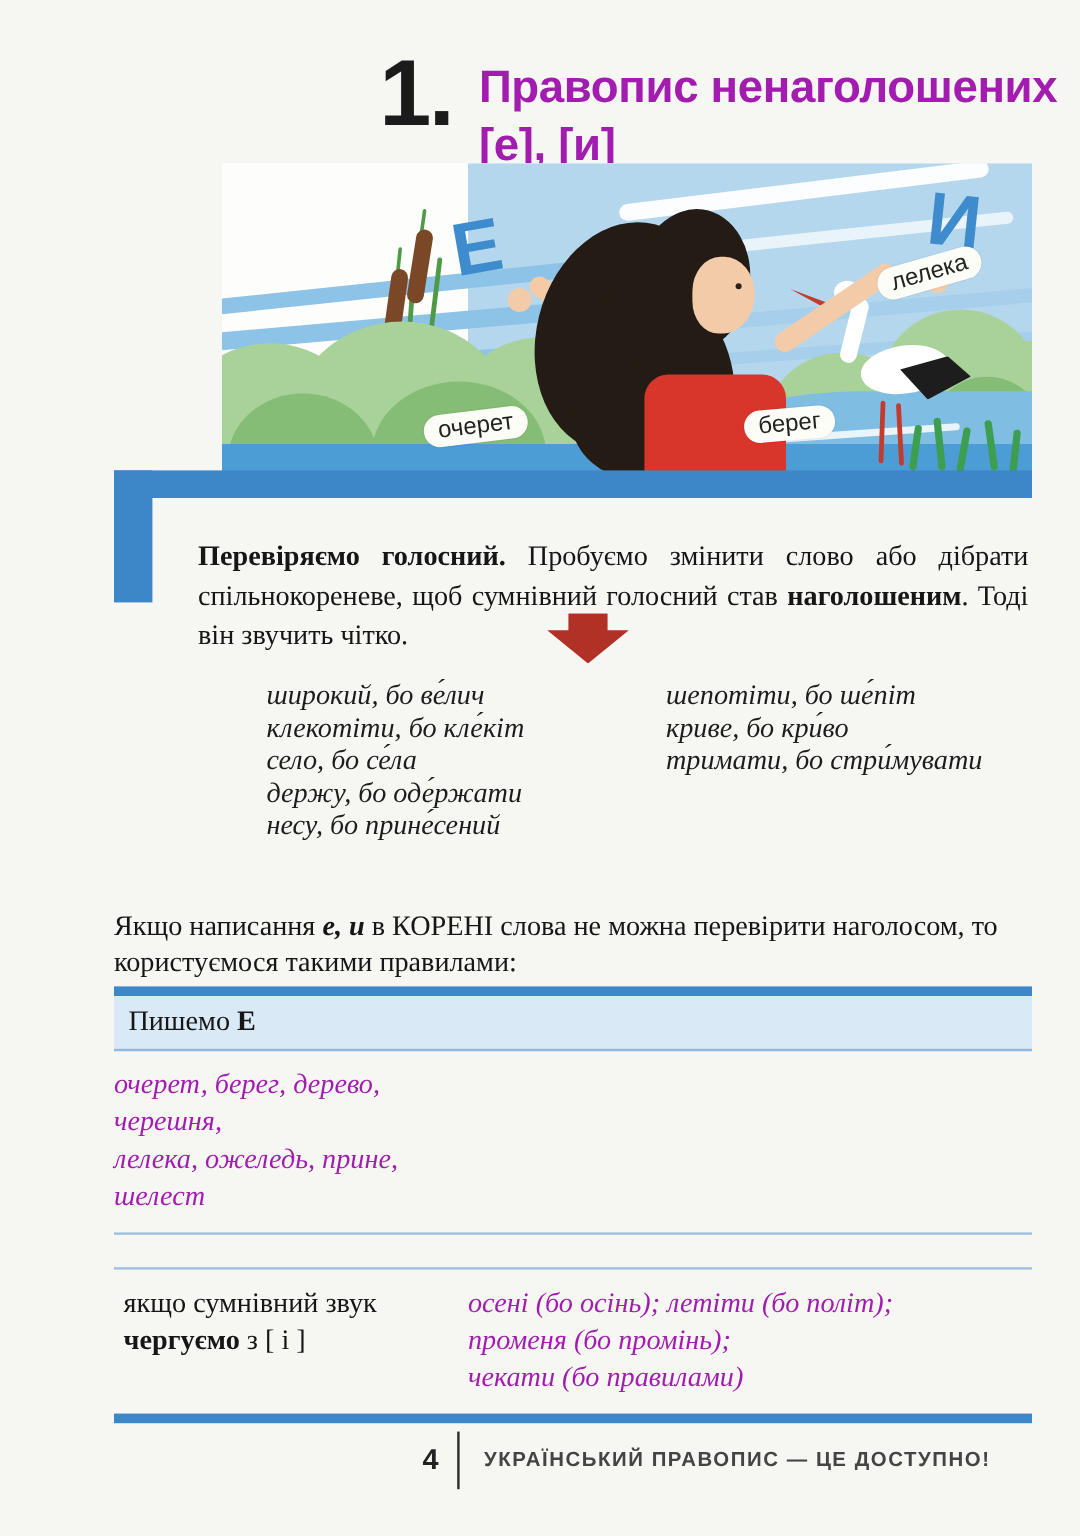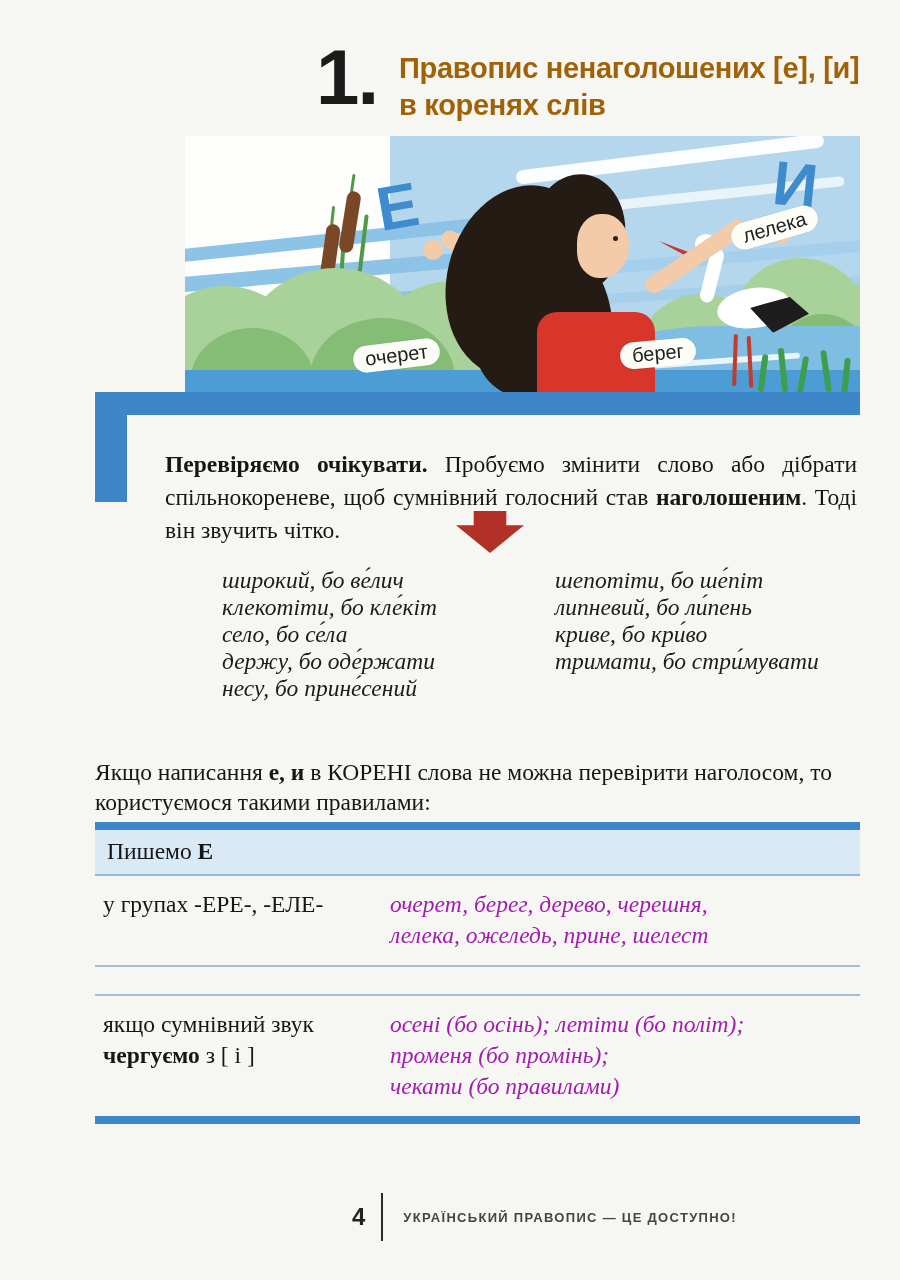--- a/index.html
+++ b/index.html
@@ -2,22 +2,22 @@
 <html lang="uk"><head>
 <meta charset="utf-8">
 <style>
   html,body{margin:0;padding:0;}
   .page{position:relative;width:900px;height:1280px;background:#f6f6f3;overflow:hidden;
         font-family:"Liberation Serif", serif;color:#1c1c1c;}
   
   .chapter-head{position:absolute;left:316px;top:42px;display:flex;align-items:flex-start;
         font-family:"Liberation Sans", sans-serif;}
   .chapter-num{font-size:78px;font-weight:bold;line-height:0.9;color:#1b1b1b;letter-spacing:-2px;}
-  .chapter-title{margin-left:22px;margin-top:8px;font-size:29px;font-weight:bold;line-height:1.26;
-        color:#a16207;letter-spacing:-0.3px;}
+  .chapter-title{margin-left:22px;margin-top:8px;font-size:38px;font-weight:bold;line-height:1.26;
+        color:#a21caf;letter-spacing:-0.3px;}
   
   .illu{position:absolute;left:185px;top:136px;width:675px;height:258px;background:#fdfdfc;overflow:hidden;}
   .abs{position:absolute;}
   .sky{left:205px;top:0;width:470px;height:258px;background:#b5d7ee;}
   .streak{background:#ffffff;border-radius:20px;}
   .swoosh{background:#8cc3e7;border-radius:20px;}
   .bush{border-radius:50%;}
   .bush.light{background:#a9d29b;}
   .bush.mid{background:#85bd77;}
   .water-band{left:0;bottom:0;width:675px;height:24px;background:#4c9cd5;}
@@ -42,21 +42,21 @@
   .grass{background:#3e9e4f;border-radius:3px;}
   .letter{font-family:"Liberation Sans", sans-serif;font-weight:bold;font-size:62px;color:#3e8ccd;line-height:1;}
   .pill{background:#fdfdf8;border-radius:14px;padding:2px 12px;font-family:"Liberation Sans", sans-serif;
         font-size:20px;color:#222;box-shadow:0 0 0 1px rgba(0,0,0,0.04);white-space:nowrap;}
   
   .blue-band{position:absolute;left:95px;top:392px;width:765px;height:23px;background:#3d86c8;}
   .blue-left-bar{position:absolute;left:95px;top:392px;width:32px;height:110px;background:#3d86c8;}
   .intro{position:absolute;left:165px;top:424px;width:692px;font-size:23.5px;line-height:1.42;
         text-align:justify;color:#161616;}
   .seg-b{font-weight:bold;}
-  .seg-i{margin-top:20px;}
+  .seg-i{font-style:italic;margin-top:20px;}
   .arrow-down{position:absolute;left:456px;top:511px;width:68px;height:42px;background:#b23127;
         clip-path:polygon(26% 0,74% 0,74% 34%,100% 34%,50% 100%,0 34%,26% 34%);}
   
   .examples{position:absolute;left:222px;top:567px;display:flex;font-style:italic;font-size:23.5px;}
   .ex-col{line-height:27px;}
   .ex-col.left{width:333px;}
   
   .rule-para{position:absolute;left:95px;top:733px;width:765px;font-size:23.5px;line-height:1.28;color:#161616;}
   
   .rules-table{position:absolute;left:95px;top:822px;width:765px;}
@@ -65,21 +65,21 @@
         font-size:23.5px;color:#161616;}
   .tbl-row{display:grid;grid-template-columns:295px 1fr;padding:13px 0 14px;border-bottom:2px solid #9dc0de;}
   .tbl-row.last{border-bottom:none;}
   .cell-left{padding-left:8px;padding-right:14px;font-size:23.5px;line-height:31px;color:#161616;}
   .cell-right{font-style:italic;font-size:23.5px;line-height:31px;color:#a21caf;}
   
   .footer{position:absolute;left:352px;top:1193px;display:flex;align-items:center;
         font-family:"Liberation Sans", sans-serif;color:#3a3a3a;}
   .page-num{font-size:24px;font-weight:bold;color:#222;}
   .footer-divider{width:2px;height:48px;background:#2b2b2b;margin:0 20px 0 16px;}
-  .footer-title{font-size:13px;letter-spacing:1.3px;font-weight:bold;color:#444;}
+  .footer-title{font-size:17px;letter-spacing:1.3px;font-weight:bold;color:#444;}
 </style>
 </head>
 <body>
 
 <div class="page">
 
   <div class="chapter-head">
     <div class="chapter-num">1.</div>
     <div class="chapter-title">
       <div>Правопис ненаголошених [е], [и]</div>
@@ -151,48 +151,46 @@
     <div class="abs skin" style="left:586px;top:88px;width:20px;height:20px;border-radius:50%;"></div>
 
     <div class="abs pill" style="left:168px;top:206px;transform:rotate(-7deg);">очерет</div>
     <div class="abs pill" style="left:435px;top:204px;transform:rotate(-5deg);">берег</div>
     <div class="abs pill" style="left:545px;top:78px;transform:rotate(-16deg);">лелека</div>
   </div>
 
   <div class="blue-band"></div>
   <div class="blue-left-bar"></div>
 
-  <p class="intro"><span class="seg-b">Перевіряємо очікувати. </span><span>Пробуємо змінити слово або дібрати спільнокореневе, щоб сумнівний голосний став </span><span class="seg-b">наголошеним</span><span>. Тоді він звучить чітко.</span></p>
+  <p class="intro"><span class="seg-b">Перевіряємо голосний. </span><span>Пробуємо змінити слово або дібрати спільнокореневе, щоб сумнівний голосний став </span><span class="seg-b">наголошеним</span><span>. Тоді він звучить чітко.</span></p>
 
   <div class="arrow-down"></div>
 
   <div class="examples">
     <div class="ex-col left">
       <div>широкий, бо ве́лич</div>
       <div>клекотіти, бо кле́кіт</div>
       <div>село, бо се́ла</div>
       <div>держу, бо оде́ржати</div>
       <div>несу, бо прине́сений</div>
     </div>
     <div class="ex-col">
       <div>шепотіти, бо ше́піт</div>
-      <div>липневий, бо ли́пень</div>
       <div>криве, бо кри́во</div>
       <div>тримати, бо стри́мувати</div>
     </div>
   </div>
 
   <p class="rule-para"><span>Якщо написання </span><span class="seg-b seg-i">е, и</span><span> в КОРЕНІ слова не можна перевірити наголосом, то користуємося такими правилами:</span></p>
 
   <div class="rules-table">
     <div class="tbl-topbar"></div>
     <div class="tbl-header"><span>Пишемо </span><span class="seg-b">Е</span></div>
 
     <div class="tbl-row">
-      <div class="cell-left"><span>у групах -ЕРЕ-, -ЕЛЕ-</span></div>
       <div class="cell-right">
         <div>очерет, берег, дерево, черешня,</div>
         <div>лелека, ожеледь, прине, шелест</div>
       </div>
     </div>
 
     <div class="tbl-row">
     </div>
 
     <div class="tbl-row last">

